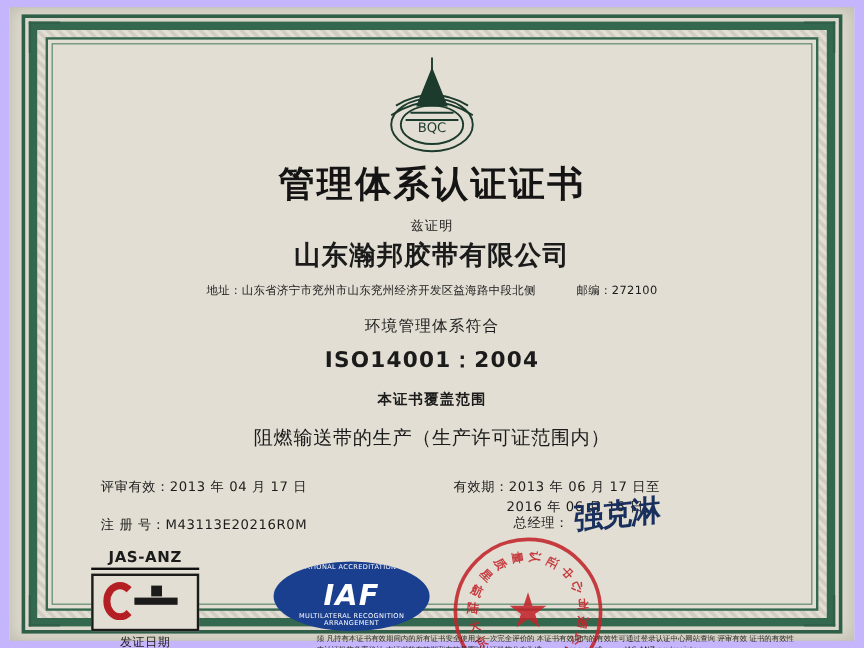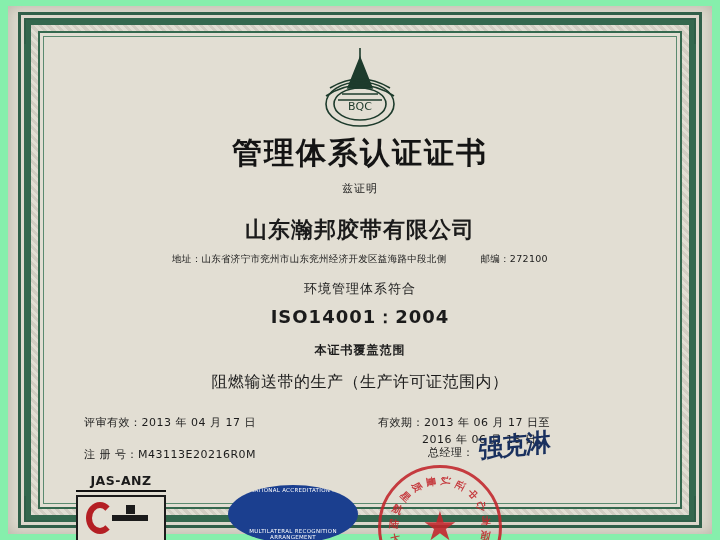--- a/index.html
+++ b/index.html
@@ -7,21 +7,21 @@
     padding: 0;
     width: 720px;
     height: 540px;
     background: #b9b5ad;
     font-family: "DejaVu Sans", sans-serif;
   }
   #cert {
     position: relative;
     width: 720px;
     height: 540px;
-    background: #86efac;
+    background: #c4b5fd;
     overflow: hidden;
   }
   
   .paper {
     position: absolute;
     left: 8px; top: 6px;
     width: 704px; height: 528px;
     background: #dedace;
     box-shadow: inset 0 0 14px rgba(120,115,100,0.35);
   }
@@ -97,21 +97,21 @@
     margin-top: 1px;
   }
   .subtitle-small {
     font-size: 11px;
     margin-top: 7px;
     letter-spacing: 1px;
   }
   .company {
     font-size: 22px;
     font-weight: bold;
-    margin-top: 19px;
+    margin-top: 2px;
     letter-spacing: 1px;
   }
   .addr-row {
     font-size: 9.5px;
     margin-top: 8px;
     letter-spacing: 0.3px;
   }
   .addr-row .zip { margin-left: 34px; }
   .std-line {
     font-size: 13px;
@@ -339,20 +339,21 @@
           <div class="ja-c"></div>
           <div class="ja-bar"></div>
           <div class="ja-dot"></div>
         </div>
         <div class="ja-sub">发证日期</div>
         <div class="ja-num">M43108D9C用</div>
       </div>
 
       <div class="iaf">
         <div class="iaf-top">INTERNATIONAL ACCREDITATION FORUM</div>
+        <div class="iaf-text">IAF</div>
         <div class="iaf-bot">MULTILATERAL RECOGNITION ARRANGEMENT</div>
       </div>
 
       <div class="stamp">
         <div class="star">★</div>
         <div class="ring-text" id="sealRing">
             <span style="transform: rotate(-140deg) translate(0px, -46px) rotate(90deg) translate(-5px, -5px);">北</span>
             <span style="transform: rotate(-121.333deg) translate(0px, -46px) rotate(90deg) translate(-5px, -5px);">京</span>
             <span style="transform: rotate(-102.667deg) translate(0px, -46px) rotate(90deg) translate(-5px, -5px);">大</span>
             <span style="transform: rotate(-84deg) translate(0px, -46px) rotate(90deg) translate(-5px, -5px);">陆</span>

